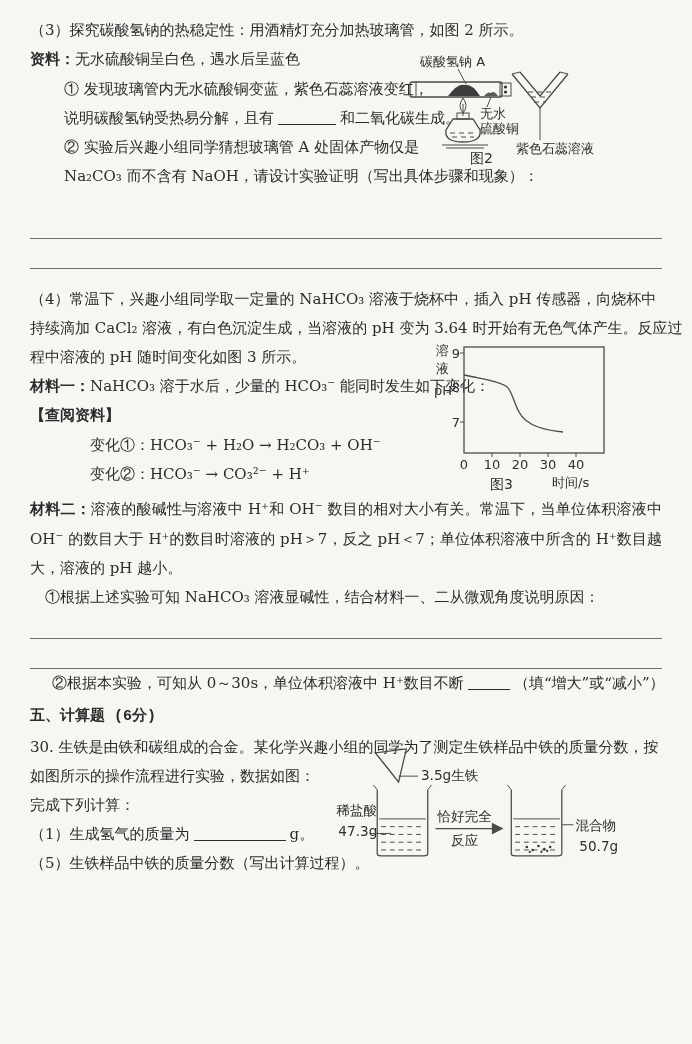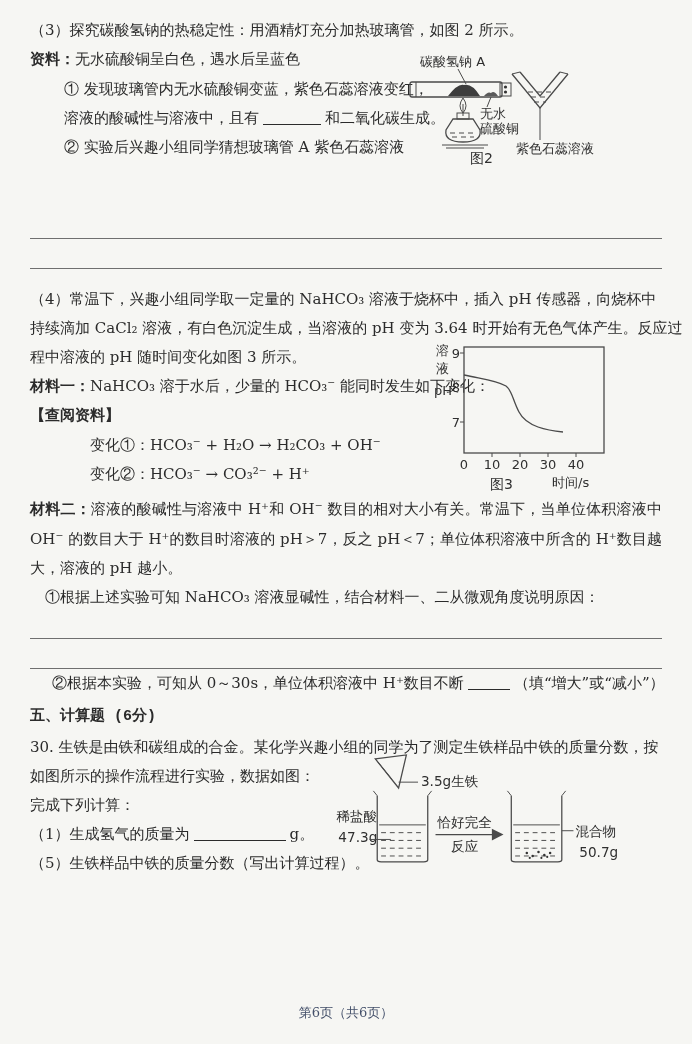--- a/index.html
+++ b/index.html
@@ -31,22 +31,23 @@
 </style>
 </head>
 <body>
 
 <div class="page">
 
   <div class="rel" style="min-height:192px;">
     <p class="p">（3）探究碳酸氢钠的热稳定性：用酒精灯充分加热玻璃管，如图 2 所示。</p>
     <p class="p"><span class="hei">资料：</span><span>无水硫酸铜呈白色，遇水后呈蓝色</span></p>
     <p class="p ind34">① 发现玻璃管内无水硫酸铜变蓝，紫色石蕊溶液变红，</p>
-    <p class="p ind34"><span>溶液的酸碱性与溶液中，且有</span><span class="blank" style="width:58px;"></span><span>和二氧化碳生成。</span></p>
-    <p class="p ind34">② 实验后兴趣小组同学猜想玻璃管 A 紫色石蕊溶液</p>
+    <p class="p ind34"><span>说明碳酸氢钠受热易分解，且有</span><span class="blank" style="width:58px;"></span><span>和二氧化碳生成。</span></p>
+    <p class="p ind34">② 实验后兴趣小组同学猜想玻璃管 A 处固体产物仅是</p>
+    <p class="p ind34">Na₂CO₃ 而不含有 NaOH，请设计实验证明（写出具体步骤和现象）：</p>
 
     <div class="figabs" style="right:0;top:34;width:262px;height:150px;top:34px;">
       <svg viewBox="0 0 262 150" width="262" height="150">
         <text x="20" y="16" font-size="13">碳酸氢钠 A</text>
         <line class="thin" x1="58" y1="19" x2="66" y2="34"></line>
 
         <rect class="stroke" x="10" y="32" width="92" height="15" rx="2"></rect>
         <line class="thin" x1="16" y1="32" x2="16" y2="47"></line>
         <path d="M48,46 Q58,33 64,35 Q72,33 80,46 Z" fill="#3d3d3d"></path>
         <path d="M84,46 Q88,41 91,43 Q94,40 98,46 Z" fill="#5a5a5a"></path>
@@ -138,21 +139,21 @@
 
   <div class="rel" style="min-height:170px;margin-top:2px;">
     <p class="p">30. 生铁是由铁和碳组成的合金。某化学兴趣小组的同学为了测定生铁样品中铁的质量分数，按</p>
     <div style="width:335px;">
       <p class="p">如图所示的操作流程进行实验，数据如图：</p>
       <p class="p">完成下列计算：</p>
       <p class="p"><span>（1）生成氢气的质量为</span><span class="blank" style="width:92px;"></span><span>g。</span></p>
       <p class="p">（5）生铁样品中铁的质量分数（写出计算过程）。</p>
     </div>
 
-    <div class="figabs" style="right:-10px;top:20px;width:336px;height:136px;">
+    <div class="figabs" style="right:-10px;top:14px;width:336px;height:136px;">
       <svg viewBox="0 0 345 140" width="336" height="136">
 
         <path class="stroke" d="M40,6 L72,2 L64,36 Z"></path>
         <path class="thin" d="M40,6 L57,27"></path>
         <line class="thin" x1="64" y1="30" x2="84" y2="30"></line>
         <text x="87" y="34" font-size="14">3.5g生铁</text>
 
         <path class="stroke" d="M42,44 L42,110 Q42,112 46,112 L90,112 Q94,112 94,110 L94,44"></path>
         <line class="thin" x1="42" y1="44" x2="38" y2="39"></line>
         <line class="thin" x1="94" y1="44" x2="98" y2="39"></line>
@@ -188,14 +189,13 @@
           <circle cx="211" cy="108" r="1.1"></circle>
             <circle cx="217" cy="107" r="1.1"></circle>
         </g>
         <line class="thin" x1="232" y1="80" x2="244" y2="80"></line>
         <text x="246" y="85" font-size="14">混合物</text>
         <text x="250" y="107" font-size="14">50.7g</text>
       </svg>
     </div>
   </div>
 
-  <div class="footer">第6页（共6页）</div>
 </div>
 
 </body></html>

